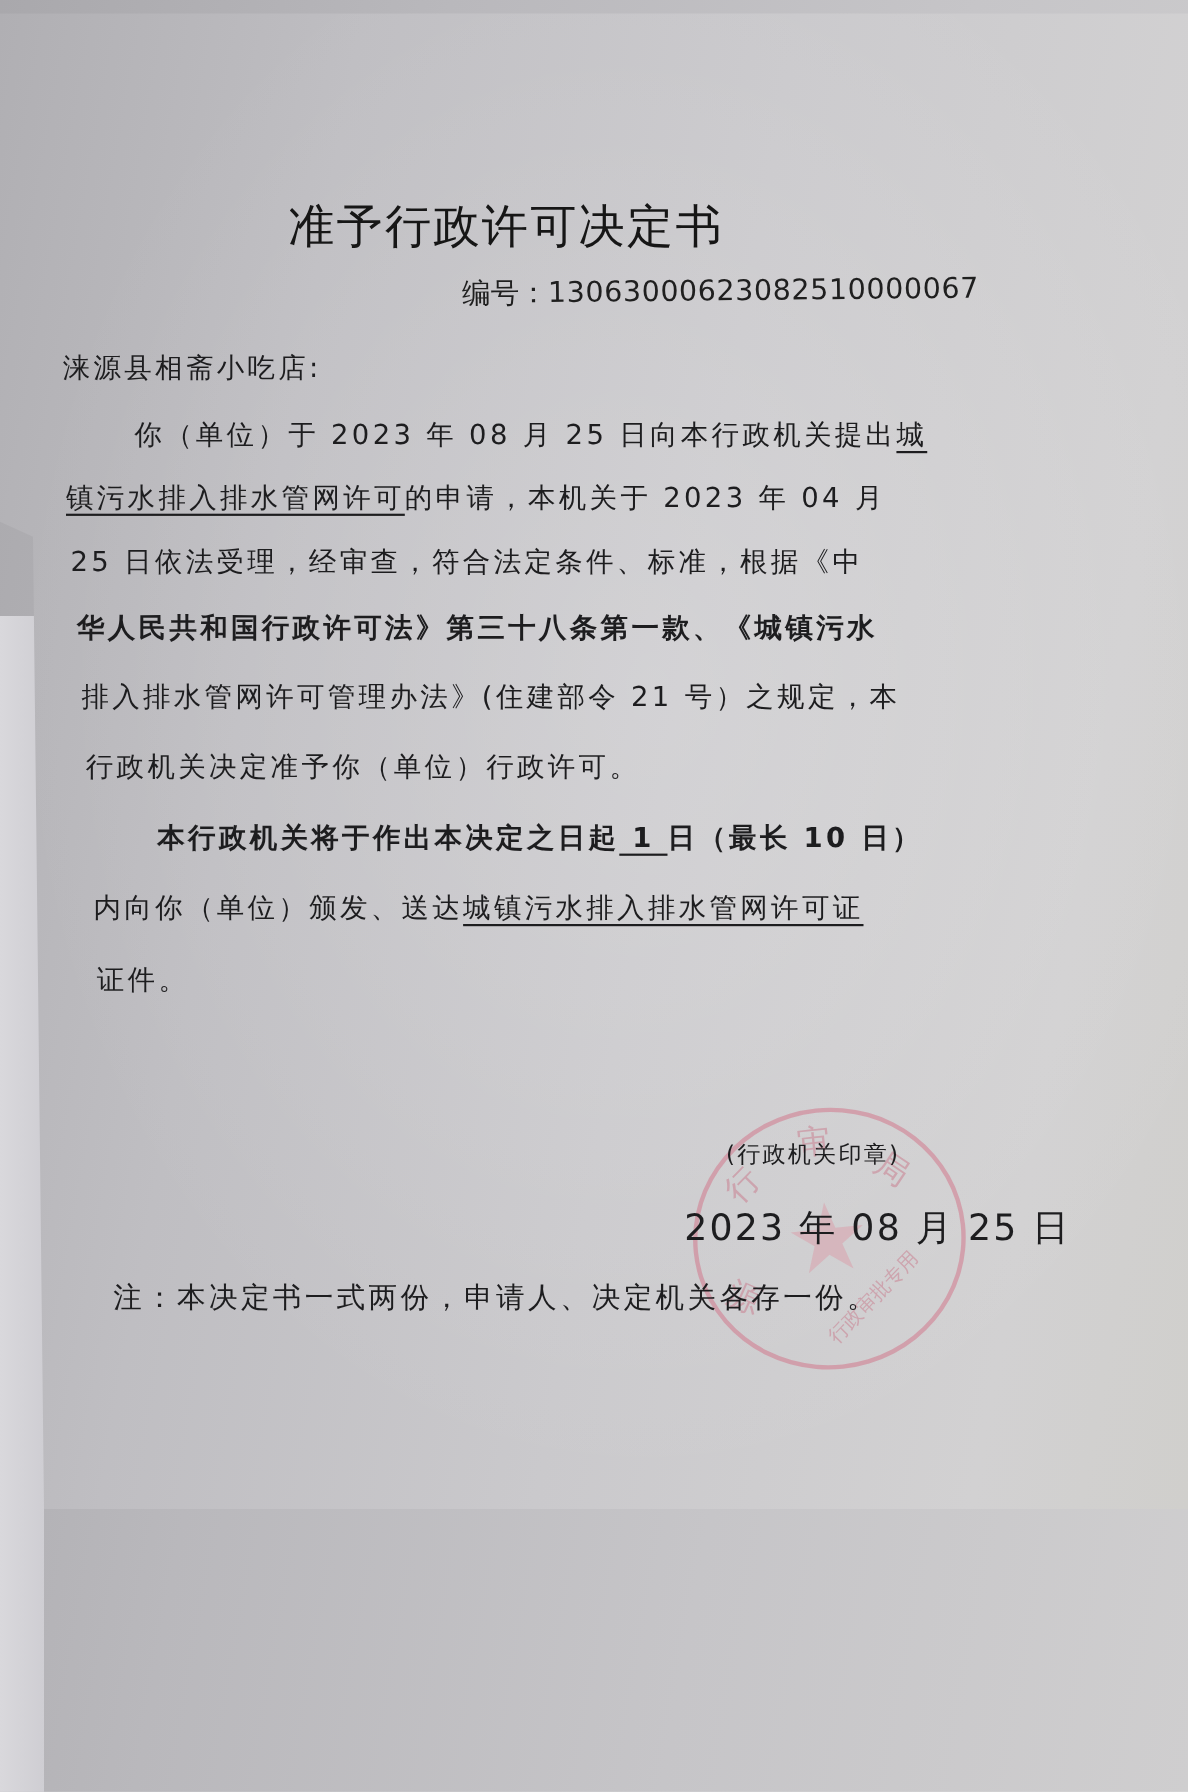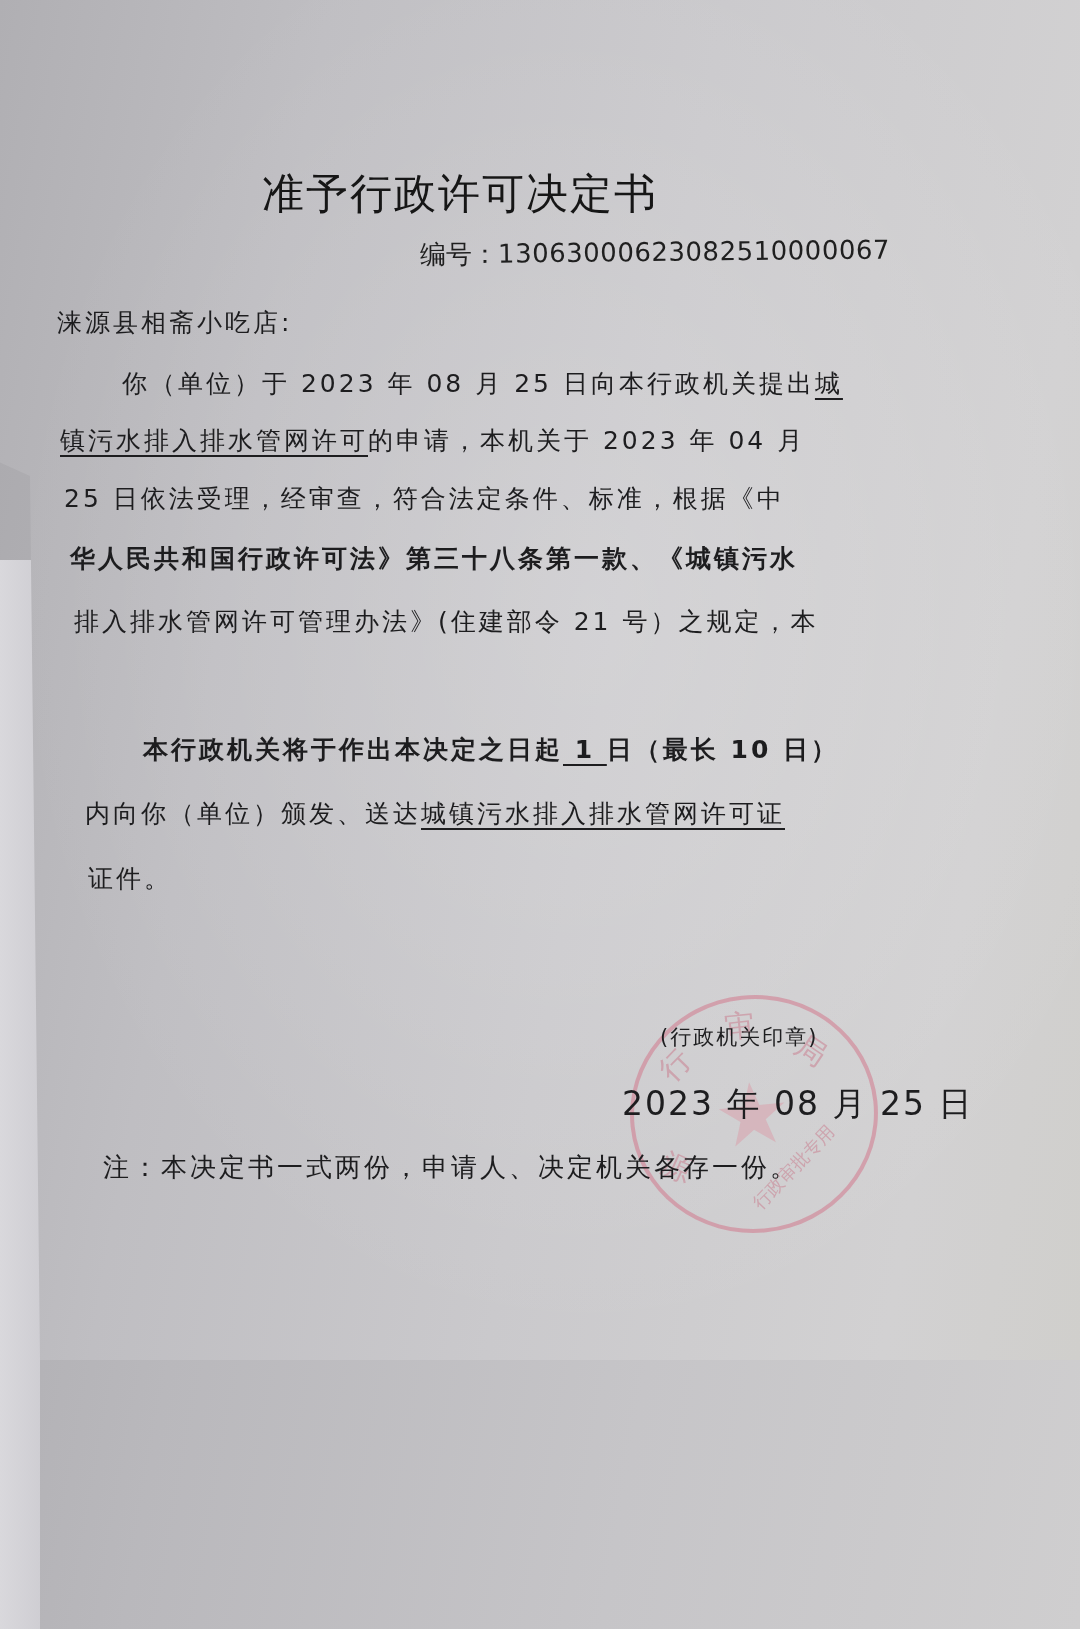--- a/index.html
+++ b/index.html
@@ -19,21 +19,21 @@
       position: absolute;
       left: 0;
       top: 560px;
       width: 40px;
       height: 1069px;
       background: linear-gradient(90deg, #d9d8dc, #cfced3);
     }
     .page {
       position: absolute;
       left: 0;
-      top: 0;
+      top: 12px;
       width: 1080px;
       height: 1360px;
       background: linear-gradient(100deg, #b0afb3 0%, #bfbec2 25%, #cac9cc 55%, #d2d1d2 85%, #d0cfcc 100%);
       clip-path: polygon(0 0, 100% 0, 100% 100%, 40px 100%, 30px 35%, 0 34%);
     }
     .page-shade {
       position: absolute;
       left: 0; top: 0; right: 0; bottom: 0;
       background: radial-gradient(ellipse at 55% 45%, rgba(255,255,255,0.18), rgba(0,0,0,0) 70%);
       pointer-events: none;
@@ -136,20 +136,21 @@
 
   <div class="line" style="left:122px; top:367px;">
     <span>你（单位）于 2023 年 08 月 25 日向本行政机关提出</span><span class="u">城</span>
   </div>
   <div class="line" style="left:60px; top:424px;">
     <span class="u">镇污水排入排水管网许可</span><span>的申请，本机关于 2023 年 04 月</span>
   </div>
   <div class="line" style="left:64px; top:482px;">25 日依法受理，经审查，符合法定条件、标准，根据《中</div>
   <div class="line" style="left:70px; top:542px;font-weight:bold;">华人民共和国行政许可法》第三十八条第一款、《城镇污水</div>
   <div class="line" style="left:74px; top:605px;">排入排水管网许可管理办法》(住建部令 21 号）之规定，本</div>
+  <div class="line" style="left:78px; top:668px;">行政机关决定准予你（单位）行政许可。</div>
 
   <div class="line" style="left:143px; top:733px;font-weight:bold;">
     <span>本行政机关将于作出本决定之日起</span><span class="u"> 1 </span><span>日（最长 10 日）</span>
   </div>
   <div class="line" style="left:85px; top:797px;">
     <span>内向你（单位）颁发、送达</span><span class="u">城镇污水排入排水管网许可证</span>
   </div>
   <div class="line" style="left:88px; top:862px;">证件。</div>
 
   <div class="stamp">

